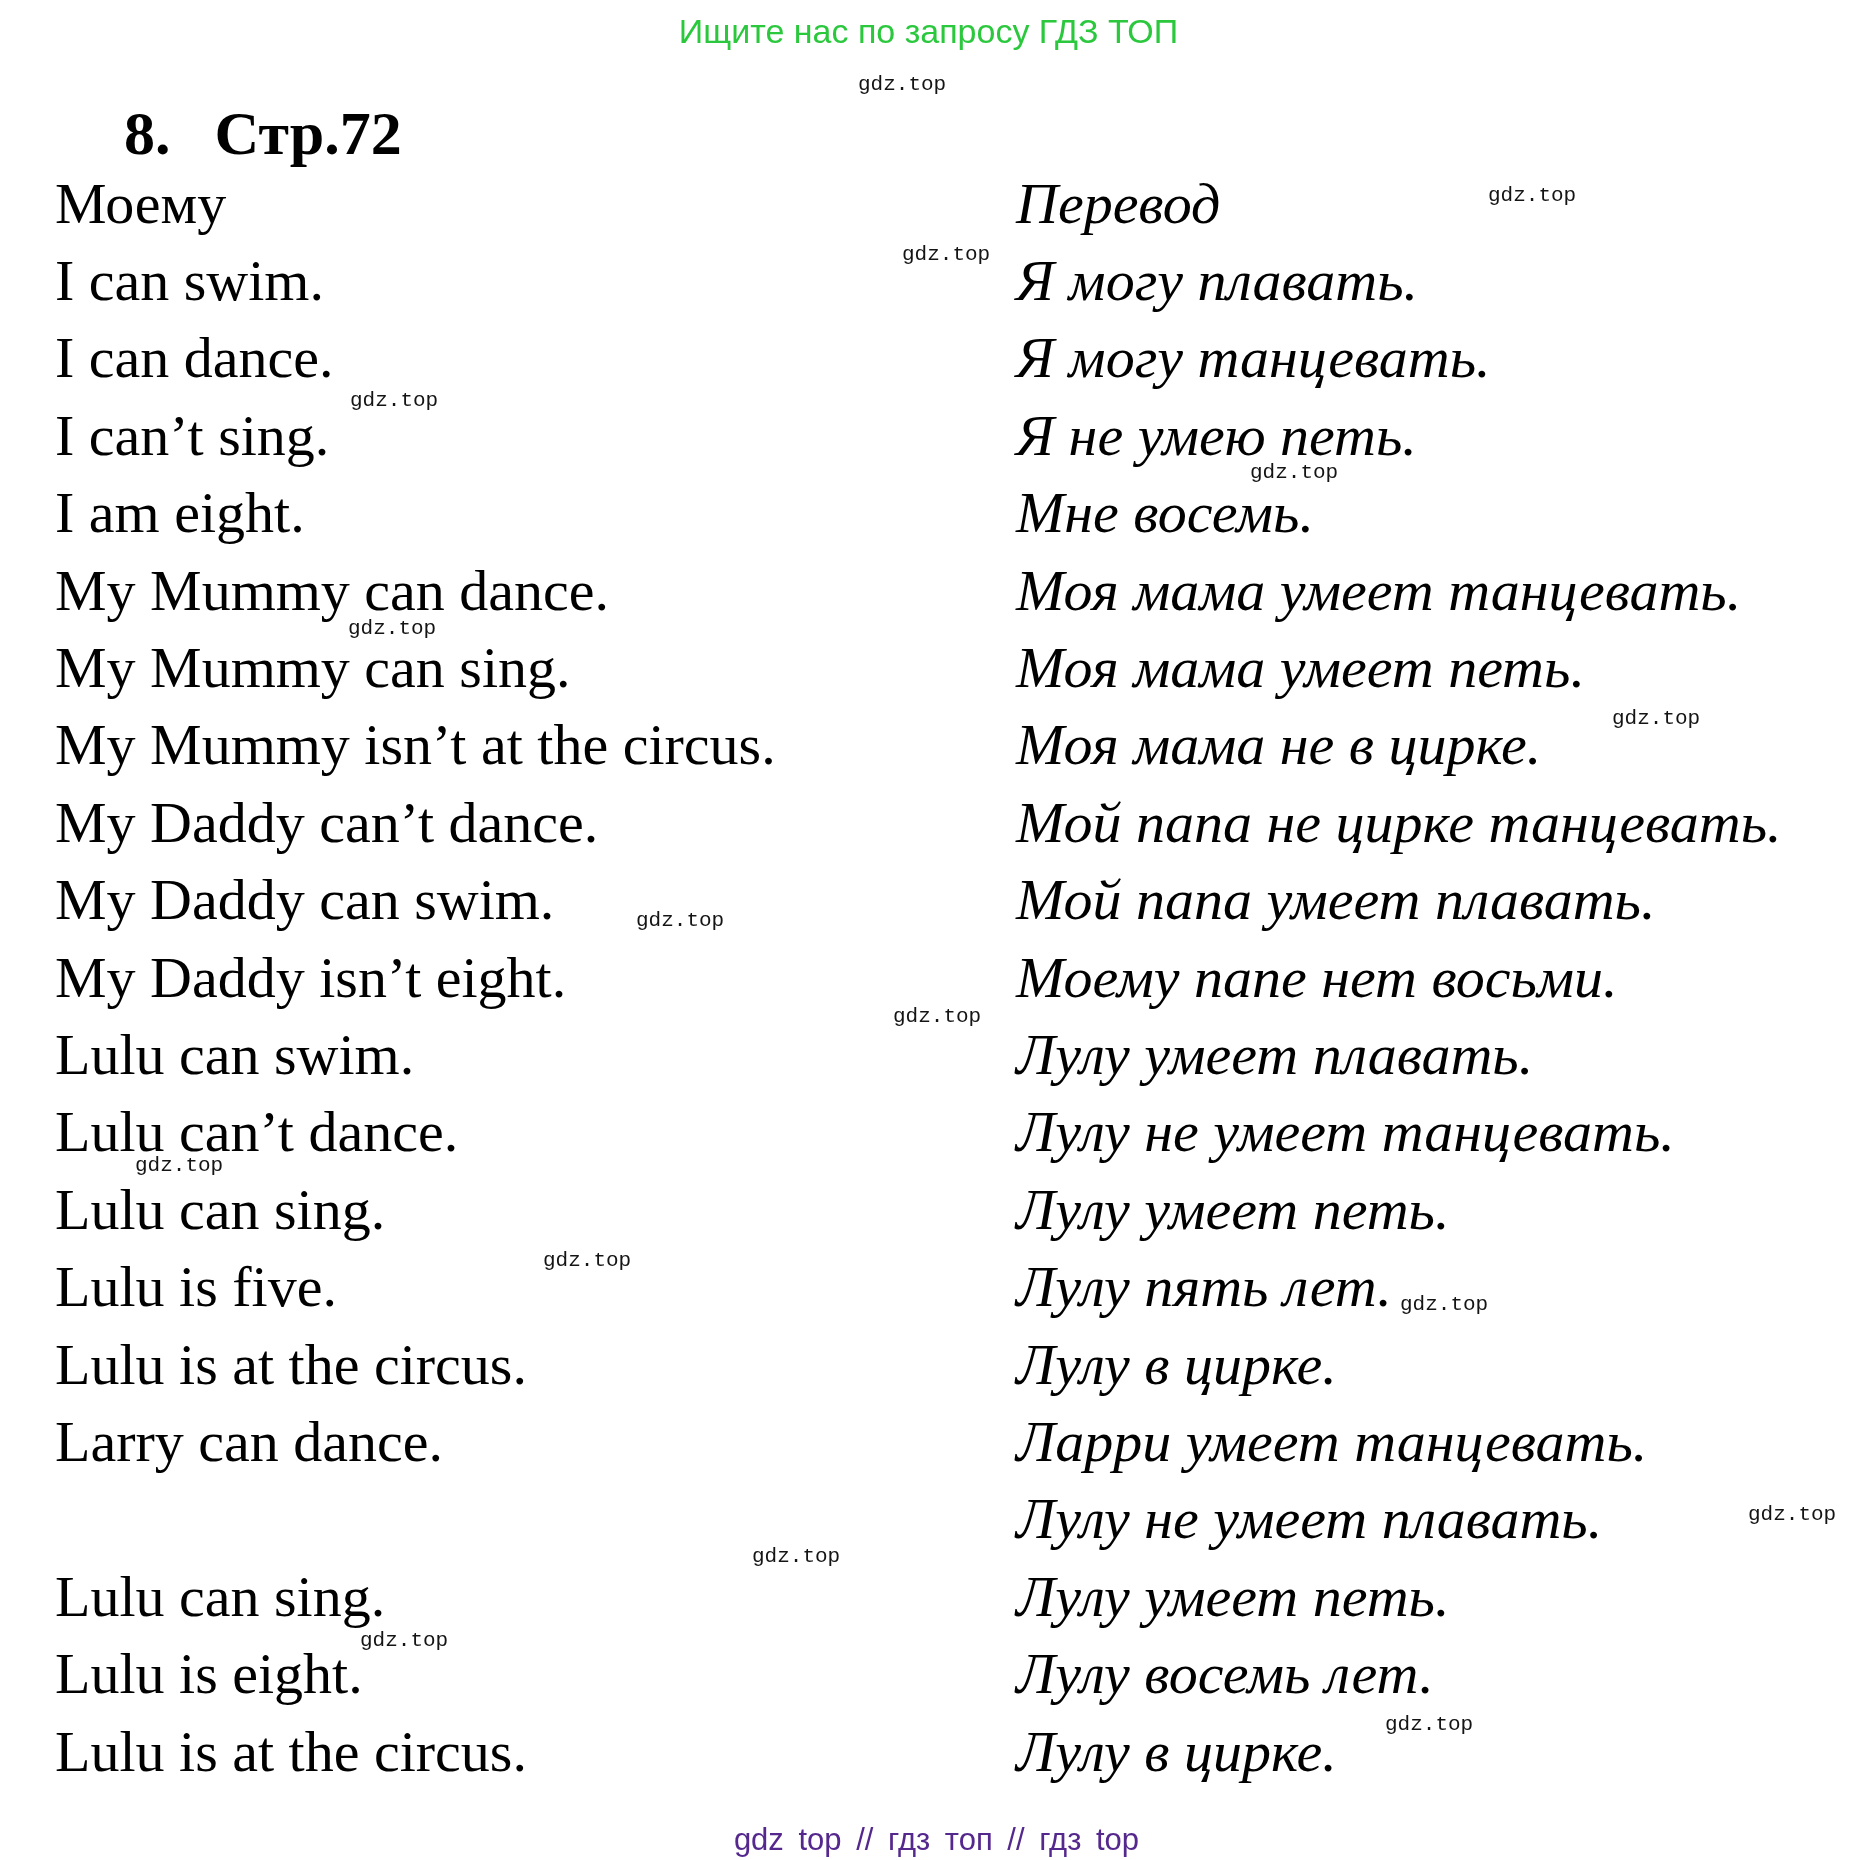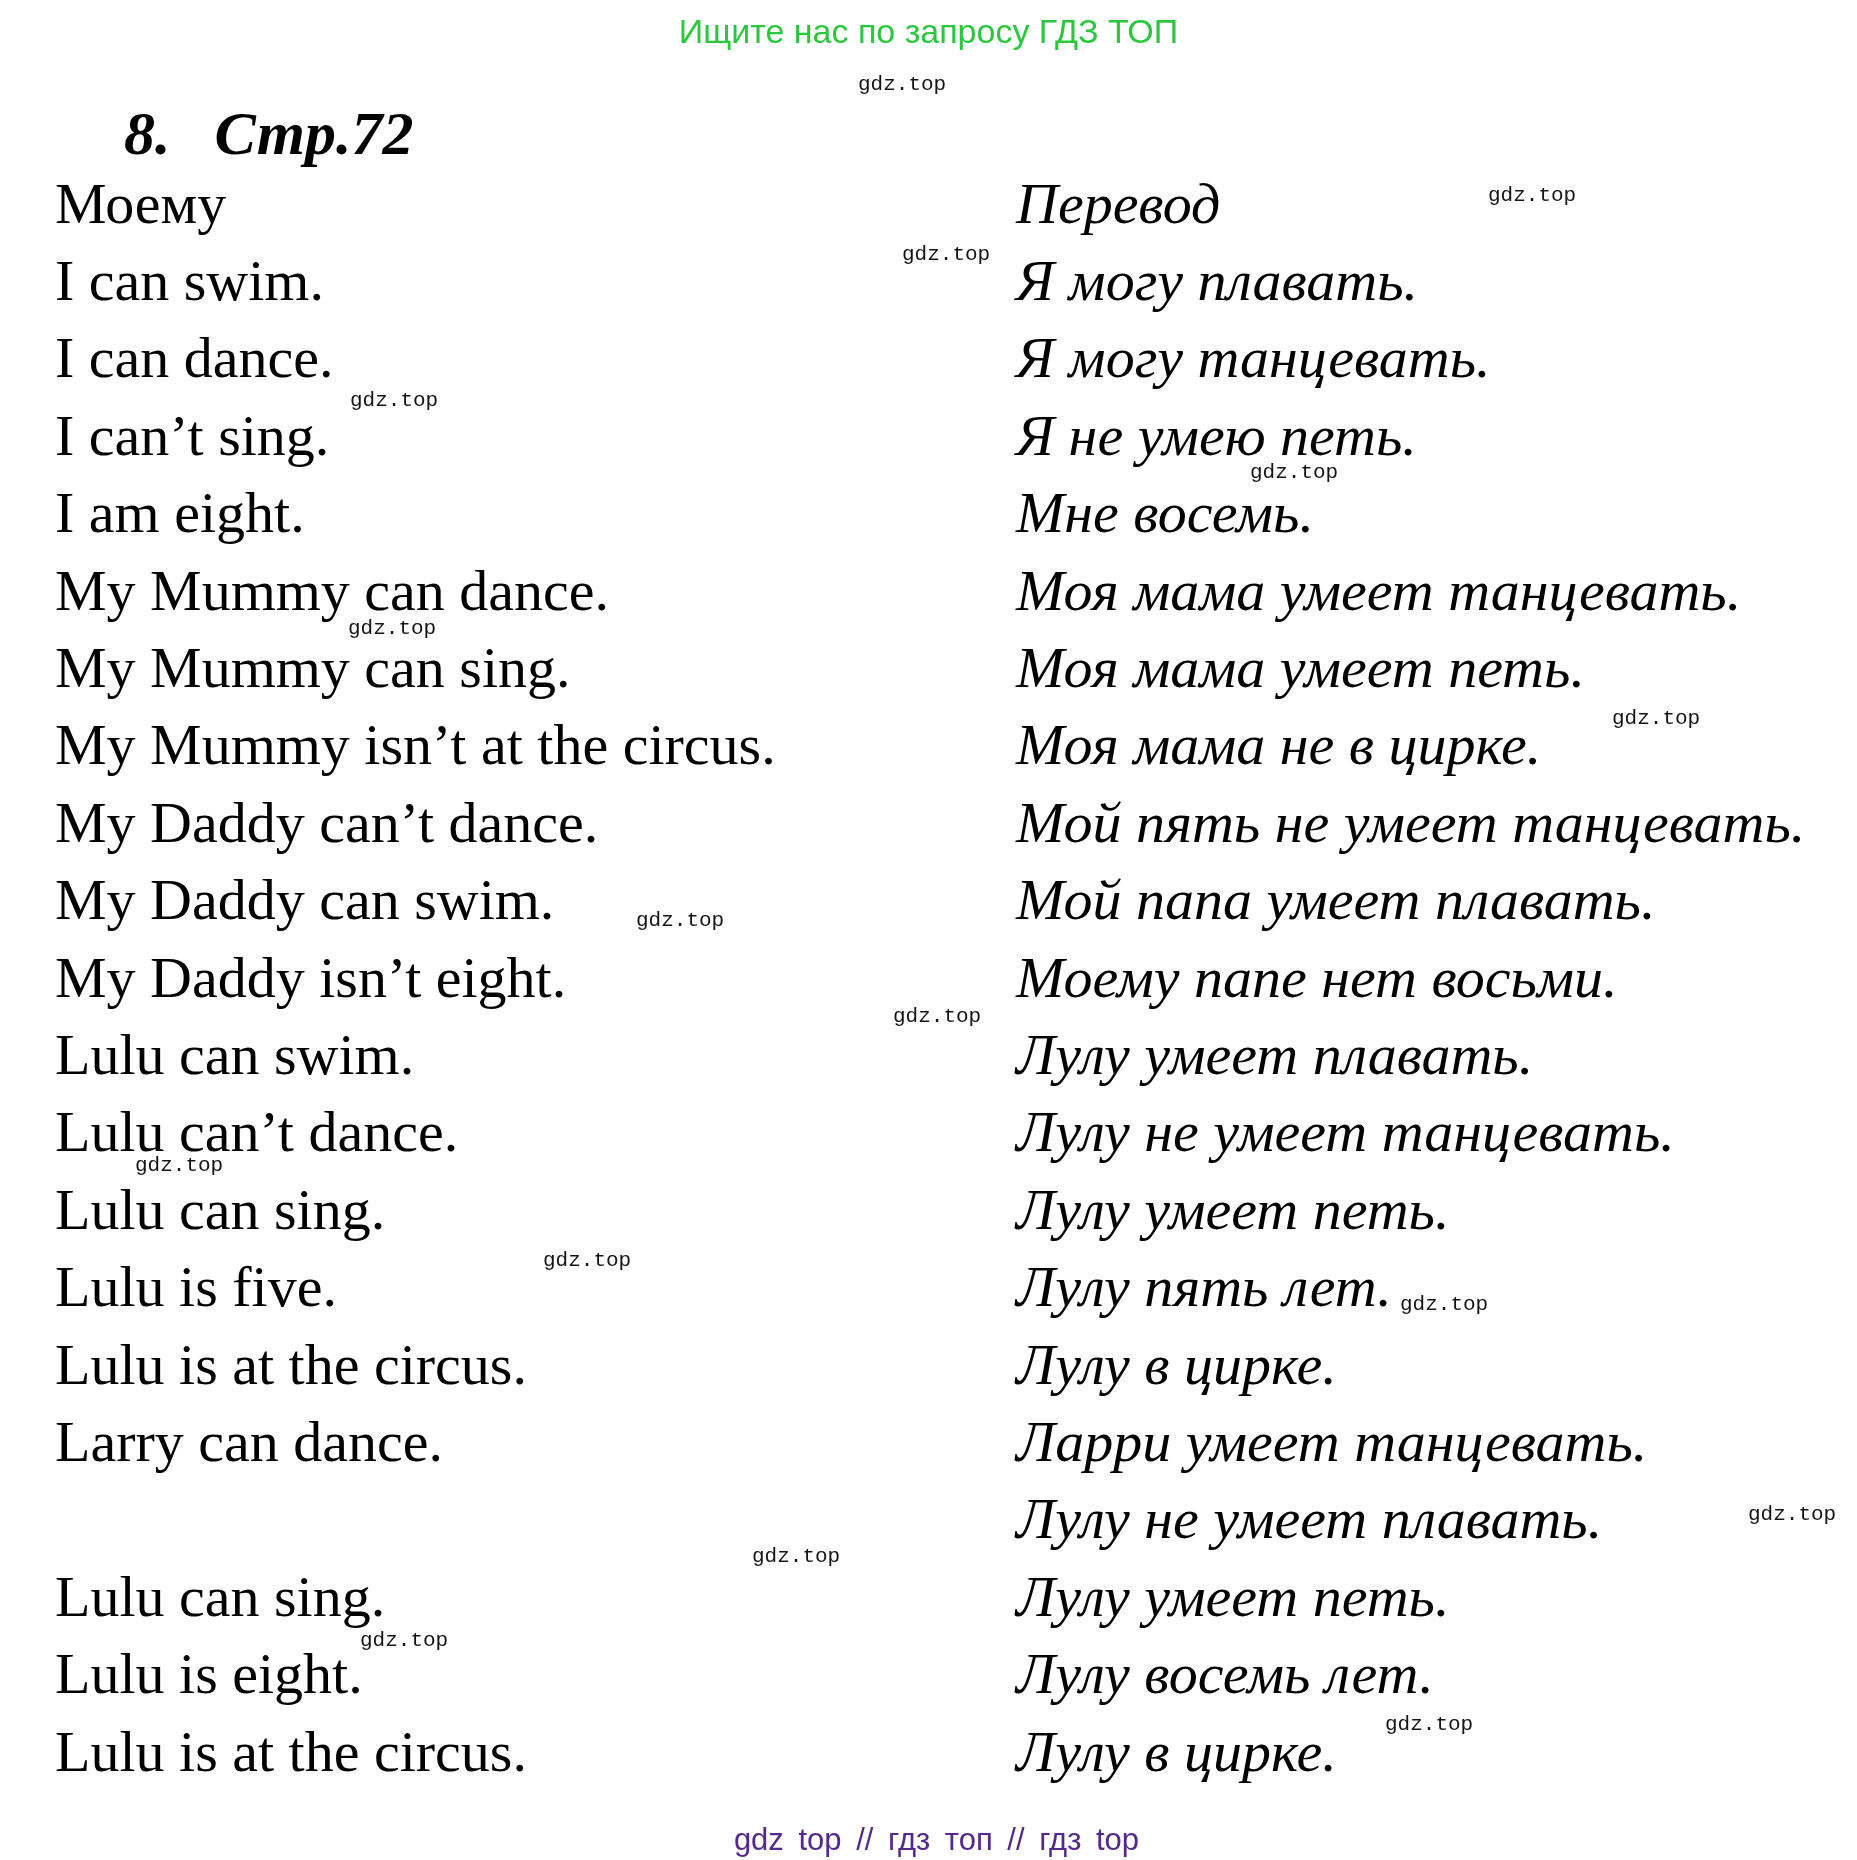--- a/index.html
+++ b/index.html
@@ -34,21 +34,20 @@
     white-space: nowrap;
   }
   .heading {
     position: absolute;
     top: 98px;
     left: 124px;
     font-size: 62px;
     font-weight: bold;
     color: var(--text);
     white-space: nowrap;
-    font-style: italic;
   }
   .heading .num { margin-right: 44px; }
   .rows {
     position: absolute;
     top: 164px;
     left: 0;
     width: 100%;
   }
   .row {
     position: relative;
@@ -139,21 +138,21 @@
     <span class="ru">Моя мама умеет петь.</span>
   </div>
 
   <div class="row">
     <span class="en">My Mummy isn’t at the circus.</span>
     <span class="ru">Моя мама не в цирке.</span>
   </div>
 
   <div class="row">
     <span class="en">My Daddy can’t dance.</span>
-    <span class="ru">Мой пять не умеет танцевать.</span>
+    <span class="ru">Мой папа не цирке танцевать.</span>
   </div>
 
   <div class="row">
     <span class="en">My Daddy can swim.</span>
     <span class="ru">Мой папа умеет плавать.</span>
   </div>
 
   <div class="row">
     <span class="en">My Daddy isn’t eight.</span>
     <span class="ru">Моему папе нет восьми.</span>

